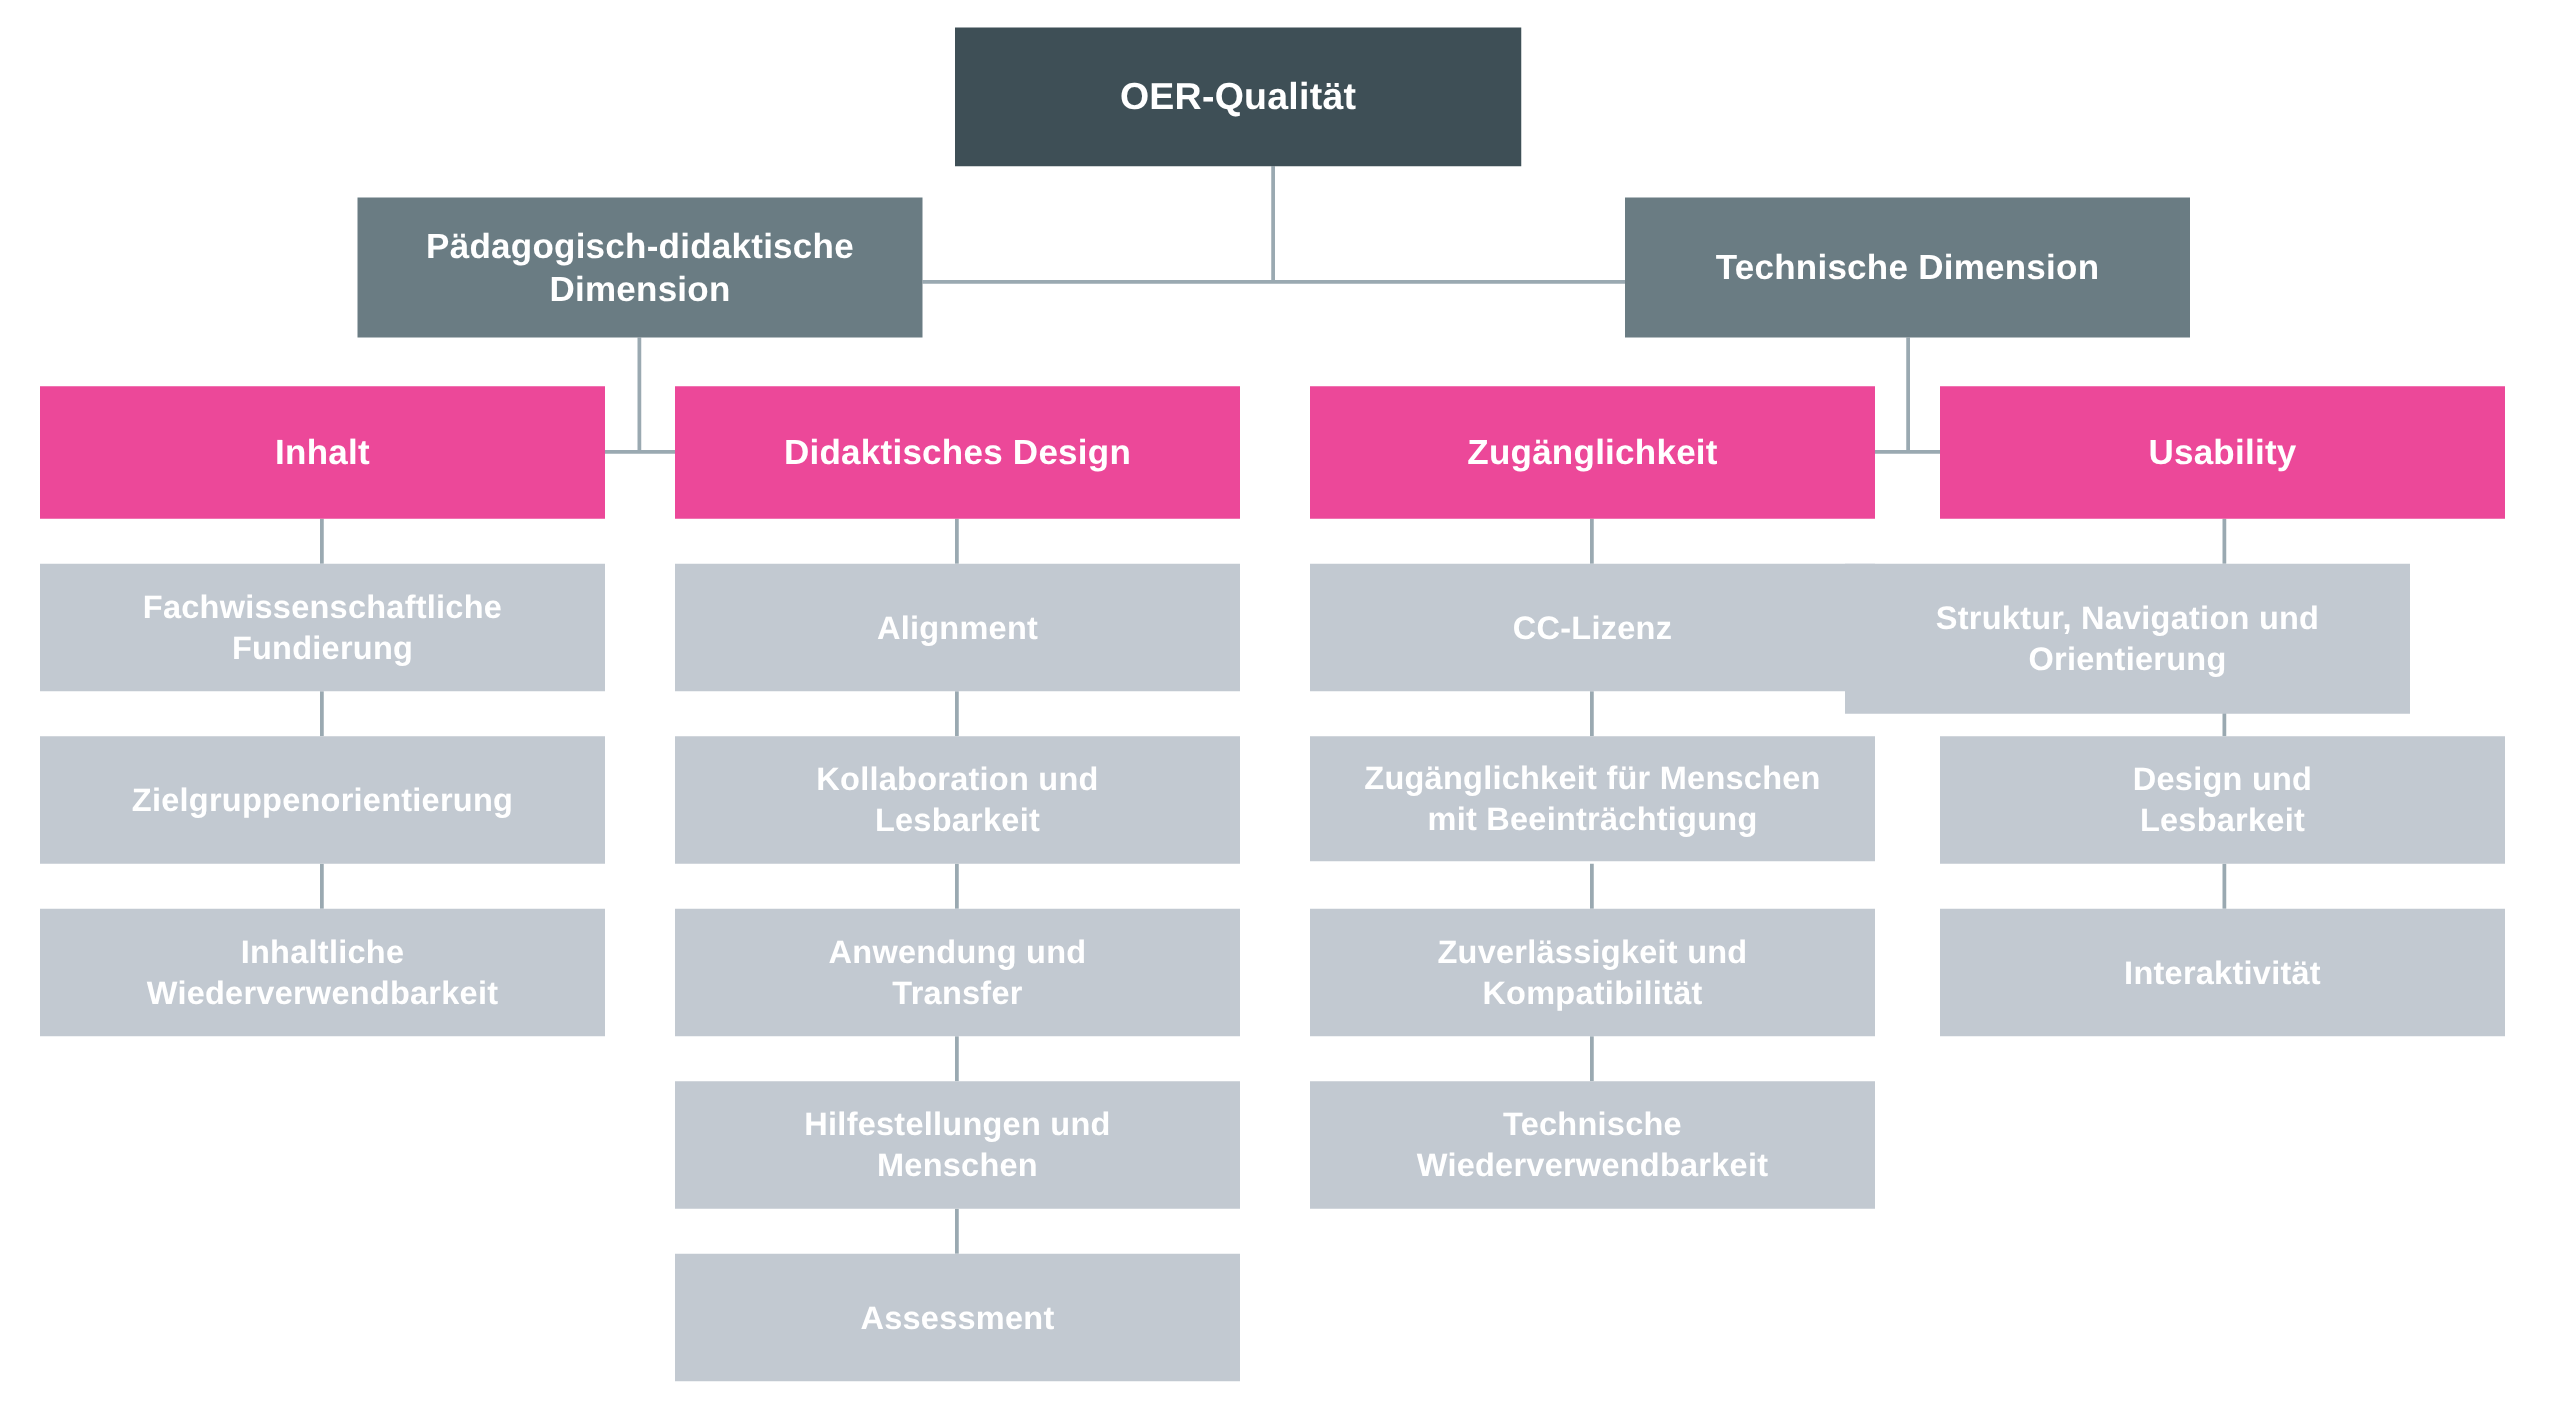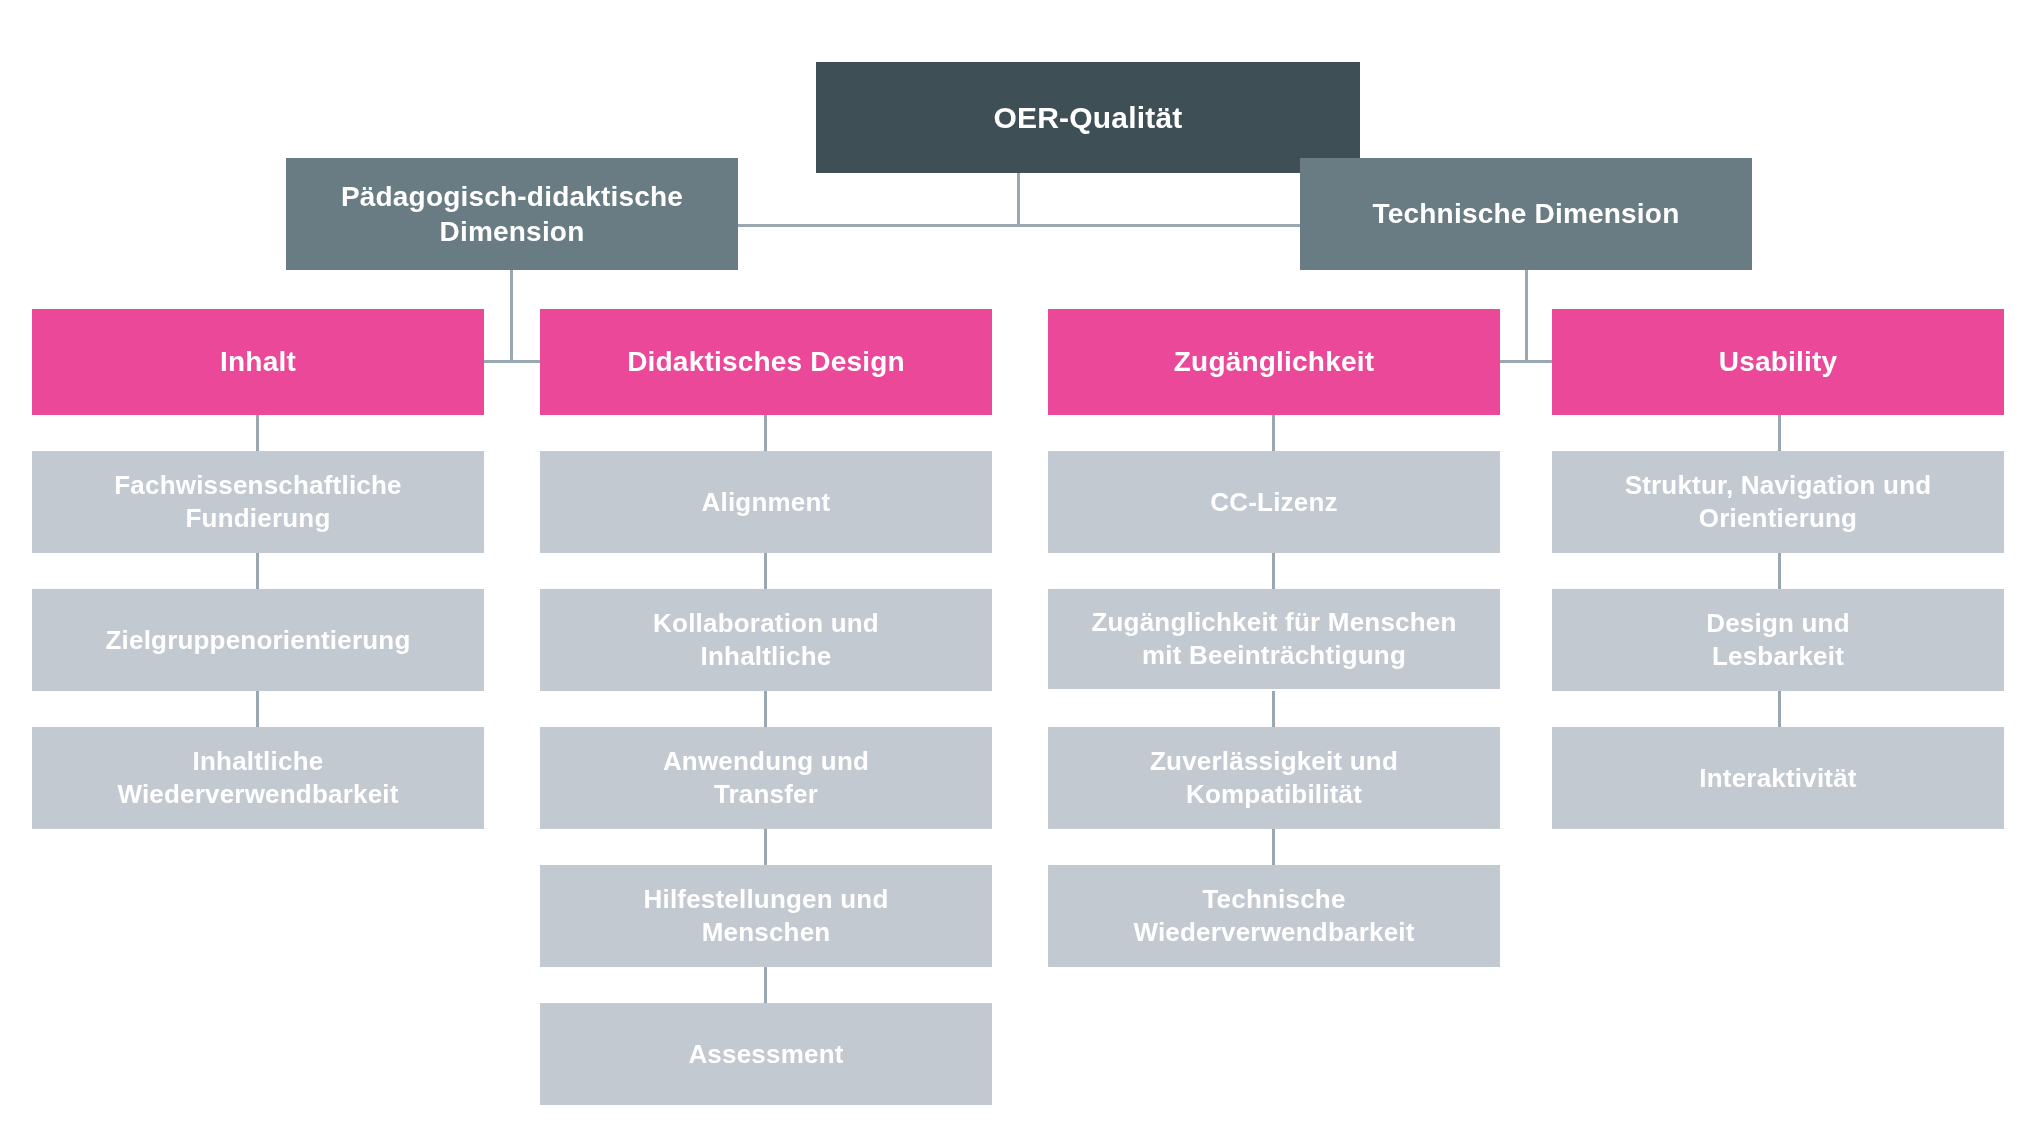--- a/index.html
+++ b/index.html
@@ -84,21 +84,21 @@
 
   <div class="edge edge-v" style="left:1272px; top:415px; height:36px;"></div>
   <div class="edge edge-v" style="left:1272px; top:553px; height:36px;"></div>
   <div class="edge edge-v" style="left:1272px; top:691px; height:36px;"></div>
   <div class="edge edge-v" style="left:1272px; top:829px; height:36px;"></div>
 
   <div class="edge edge-v" style="left:1778px; top:415px; height:36px;"></div>
   <div class="edge edge-v" style="left:1778px; top:553px; height:36px;"></div>
   <div class="edge edge-v" style="left:1778px; top:691px; height:36px;"></div>
 
-  <div class="node lvl-root" style="left:816px; top:22px; width:544px; height:111px;margin-top:40px;">OER-Qualität</div>
+  <div class="node lvl-root" style="left:764px; top:22px; width:453px; height:111px;">OER-Qualität</div>
 
   <div class="node lvl-dim" style="left:286px; top:158px; width:452px; height:112px;">Pädagogisch-didaktische
 Dimension</div>
 
   <div class="node lvl-dim" style="left:1300px; top:158px; width:452px; height:112px;">Technische Dimension</div>
 
   <div class="node lvl-cat" style="left:32px; top:309px; width:452px; height:106px;">Inhalt</div>
 
   <div class="node lvl-cat" style="left:540px; top:309px; width:452px; height:106px;">Didaktisches Design</div>
 
@@ -107,34 +107,34 @@
   <div class="node lvl-cat" style="left:1552px; top:309px; width:452px; height:106px;">Usability</div>
 
   <div class="node lvl-leaf" style="left:32px; top:451px; width:452px; height:102px;">Fachwissenschaftliche
 Fundierung</div>
   <div class="node lvl-leaf" style="left:32px; top:589px; width:452px; height:102px;">Zielgruppenorientierung</div>
   <div class="node lvl-leaf" style="left:32px; top:727px; width:452px; height:102px;">Inhaltliche
 Wiederverwendbarkeit</div>
 
   <div class="node lvl-leaf" style="left:540px; top:451px; width:452px; height:102px;">Alignment</div>
   <div class="node lvl-leaf" style="left:540px; top:589px; width:452px; height:102px;">Kollaboration und
-Inhaltliche</div>
+Lesbarkeit</div>
   <div class="node lvl-leaf" style="left:540px; top:727px; width:452px; height:102px;">Anwendung und
 Transfer</div>
   <div class="node lvl-leaf" style="left:540px; top:865px; width:452px; height:102px;">Hilfestellungen und
 Menschen</div>
   <div class="node lvl-leaf" style="left:540px; top:1003px; width:452px; height:102px;">Assessment</div>
 
   <div class="node lvl-leaf" style="left:1048px; top:451px; width:452px; height:102px;">CC-Lizenz</div>
   <div class="node lvl-leaf" style="left:1048px; top:589px; width:452px; height:100px;">Zugänglichkeit für Menschen
 mit Beeinträchtigung</div>
   <div class="node lvl-leaf" style="left:1048px; top:727px; width:452px; height:102px;">Zuverlässigkeit und
 Kompatibilität</div>
   <div class="node lvl-leaf" style="left:1048px; top:865px; width:452px; height:102px;">Technische
 Wiederverwendbarkeit</div>
 
-  <div class="node lvl-leaf" style="left:1552px; top:451px; width:452px; height:102px;">Struktur, Navigation und
+  <div class="node lvl-leaf" style="left:1476px; top:451px; width:452px; height:120px;">Struktur, Navigation und
 Orientierung</div>
   <div class="node lvl-leaf" style="left:1552px; top:589px; width:452px; height:102px;">Design und
 Lesbarkeit</div>
   <div class="node lvl-leaf" style="left:1552px; top:727px; width:452px; height:102px;">Interaktivität</div>
 
 </div>
 
 </body></html>

